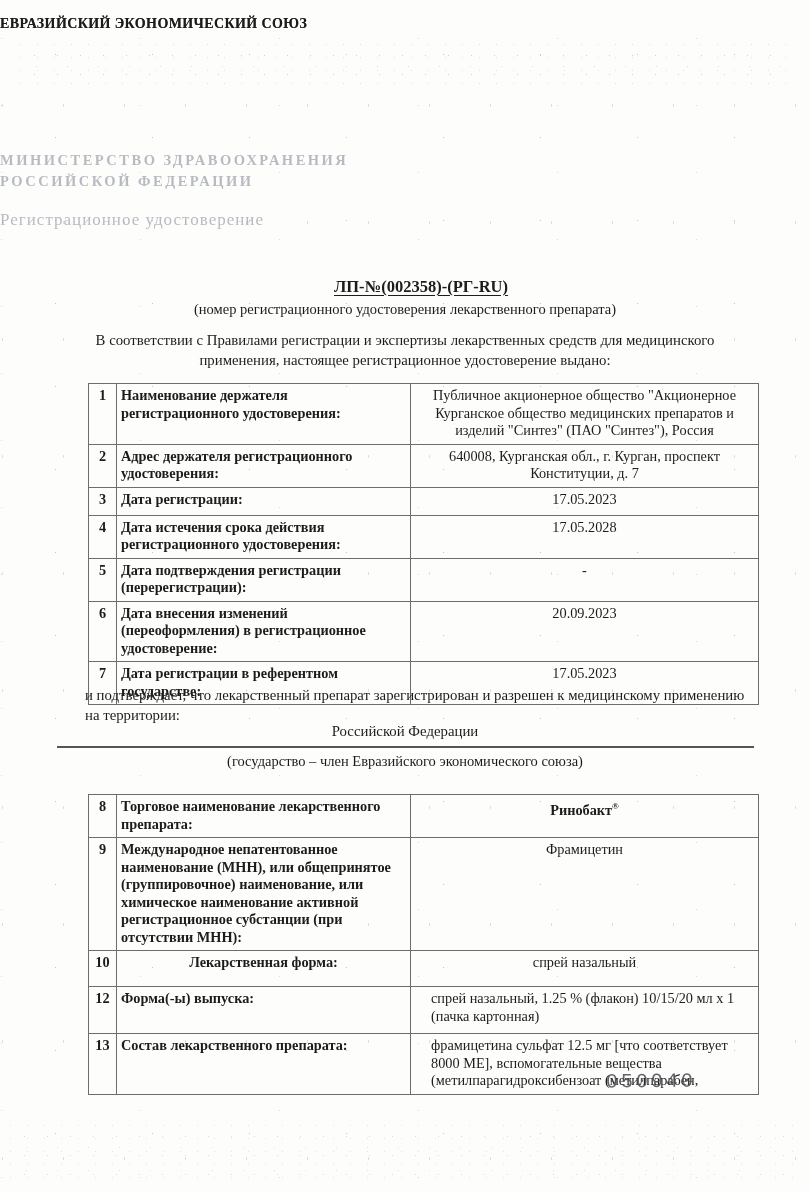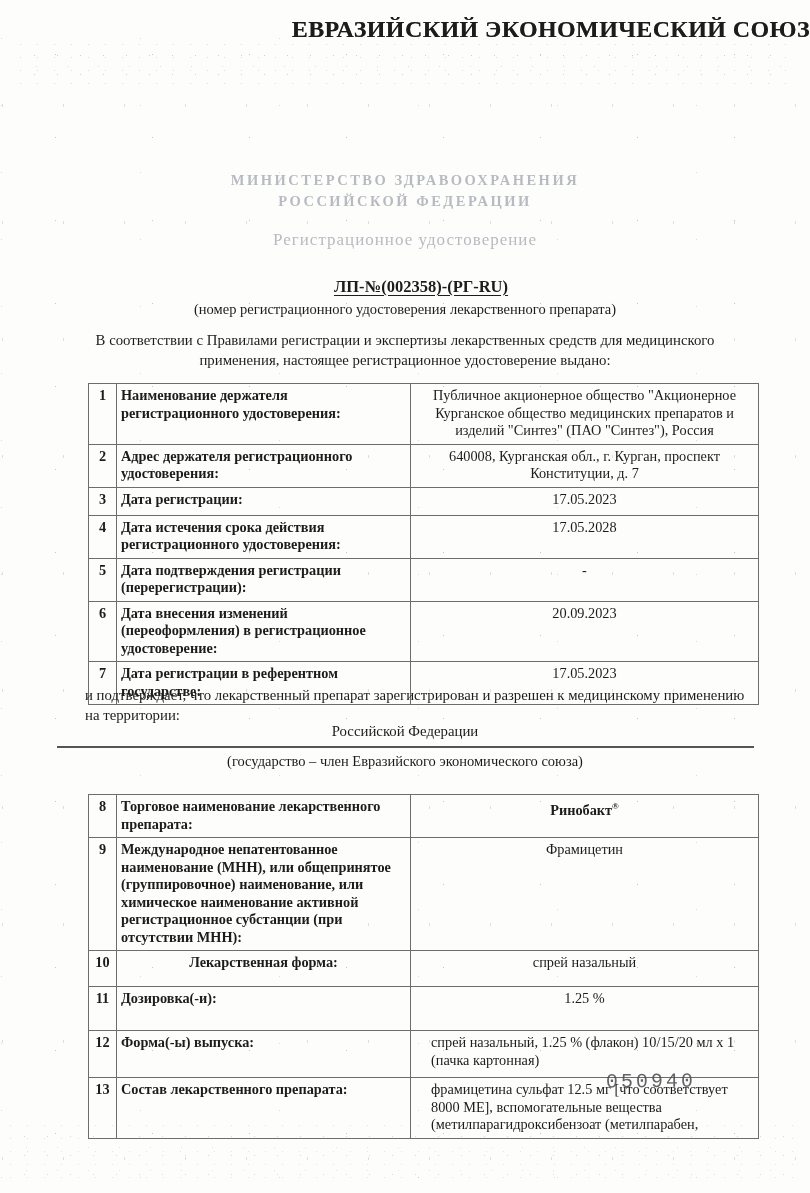--- a/index.html
+++ b/index.html
@@ -27,27 +27,27 @@
       radial-gradient(rgba(80,80,85,.5) .6px, transparent .8px),
       radial-gradient(rgba(100,100,105,.4) .5px, transparent .7px),
       radial-gradient(rgba(60,60,65,.3) .5px, transparent .8px);
     background-size:23px 19px, 17px 13px, 31px 23px;
     background-position:3px 2px, 9px 7px, 1px 11px;
     opacity:.5;
     filter:blur(.3px);
   }
   .main-title{
     position:absolute;top:16px;left:0;width:100%;
-    text-align:right;font-weight:bold;font-size:24px;letter-spacing:.4px;
+    text-align:left;font-weight:bold;font-size:14px;letter-spacing:.4px;
     text-shadow:0 0 .5px rgba(0,0,0,.6);
   }
   .watermark{
     position:absolute;top:150px;left:0;width:100%;
-    text-align:center;color:#8d929c;
-    filter:blur(.7px);opacity:.62;margin-top:20px;
+    color:#8d929c;
+    filter:blur(.7px);opacity:.62;
   }
   .wm-l1,.wm-l2{font-size:14.5px;letter-spacing:2.5px;font-weight:bold;line-height:21px;}
   .wm-l3{font-size:17px;margin-top:16px;line-height:24px;letter-spacing:1px;}
   .wm-l4{font-size:15px;line-height:22px;letter-spacing:1.5px;}
   .reg-number{
     position:absolute;top:277px;left:16px;width:100%;
     text-align:center;font-weight:bold;font-size:16.5px;
     text-decoration:underline;text-underline-offset:3px;
   }
   .reg-caption{
@@ -198,25 +198,20 @@
       <tr class="h112 dashTop">
         <td class="num">9</td>
         <td class="label">Международное непатентованное наименование (МНН), или общепринятое (группировочное) наименование, или химическое наименование активной регистрационное субстанции (при отсутствии МНН):</td>
         <td class="value">Фрамицетин</td>
       </tr>
       <tr class="h36 dashTop">
         <td class="num">10</td>
         <td class="label">Лекарственная форма:</td>
         <td class="value">спрей назальный</td>
       </tr>
-      <tr class="h44 dashTop">
-        <td class="num">11</td>
-        <td class="label">Дозировка(-и):</td>
-        <td class="value">1.25 %</td>
-      </tr>
       <tr class="h47 dashTop">
         <td class="num">12</td>
         <td class="label">Форма(-ы) выпуска:</td>
         <td class="value left">спрей назальный, 1.25 % (флакон) 10/15/20 мл x 1 (пачка картонная)</td>
       </tr>
       <tr class="h53">
         <td class="num">13</td>
         <td class="label">Состав лекарственного препарата:</td>
         <td class="value left">фрамицетина сульфат 12.5 мг [что соответствует 8000 МЕ], вспомогательные вещества (метилпарагидроксибензоат (метилпарабен,</td>
       </tr>

